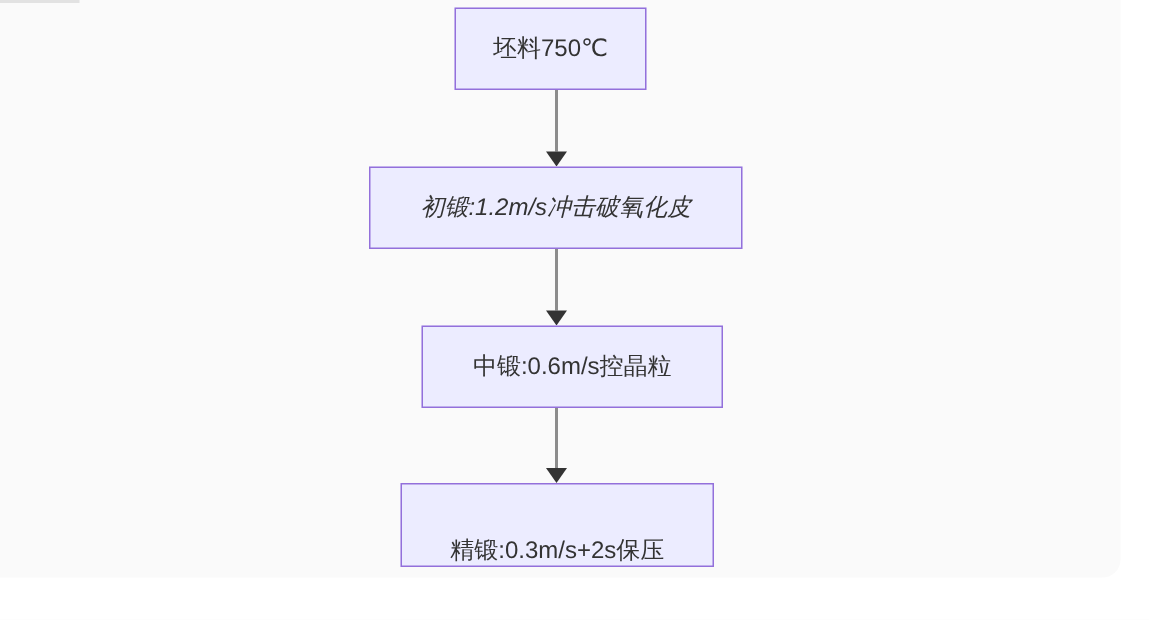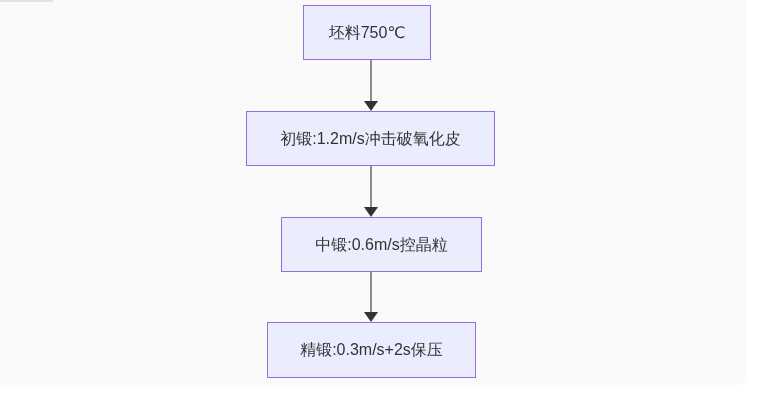--- a/index.html
+++ b/index.html
@@ -39,23 +39,23 @@
     color: var(--node-text-color, #333333);
     display: flex;
     align-items: center;
     justify-content: center;
     font-size: 16px;
     line-height: 1.2;
     text-align: center;
     white-space: nowrap;
   }
   #node-billet          { left: 303px; top: 5px;   width: 128px; height: 55px; }
-  #node-initial-forging { left: 246px; top: 111px; width: 249px; height: 55px; }
+  #node-initial-forging { left: 246px; top: 111px; width: 249px; height: 55px; font-style: italic; }
   #node-middle-forging  { left: 281px; top: 217px; width: 201px; height: 55px; }
-  #node-final-forging   { left: 267px; top: 322px; width: 209px; height: 56px; }
+  #node-final-forging   { left: 267px; top: 322px; width: 209px; height: 56px; align-items: flex-end; }
 
   .edge-line {
     position: absolute;
     left: 370px;
     width: 2px;
     background: var(--edge-color, #8c8c8c);
   }
   #edge-line-1 { top: 60px;  height: 41px; }
   #edge-line-2 { top: 166px; height: 41px; }
   #edge-line-3 { top: 272px; height: 40px; }

